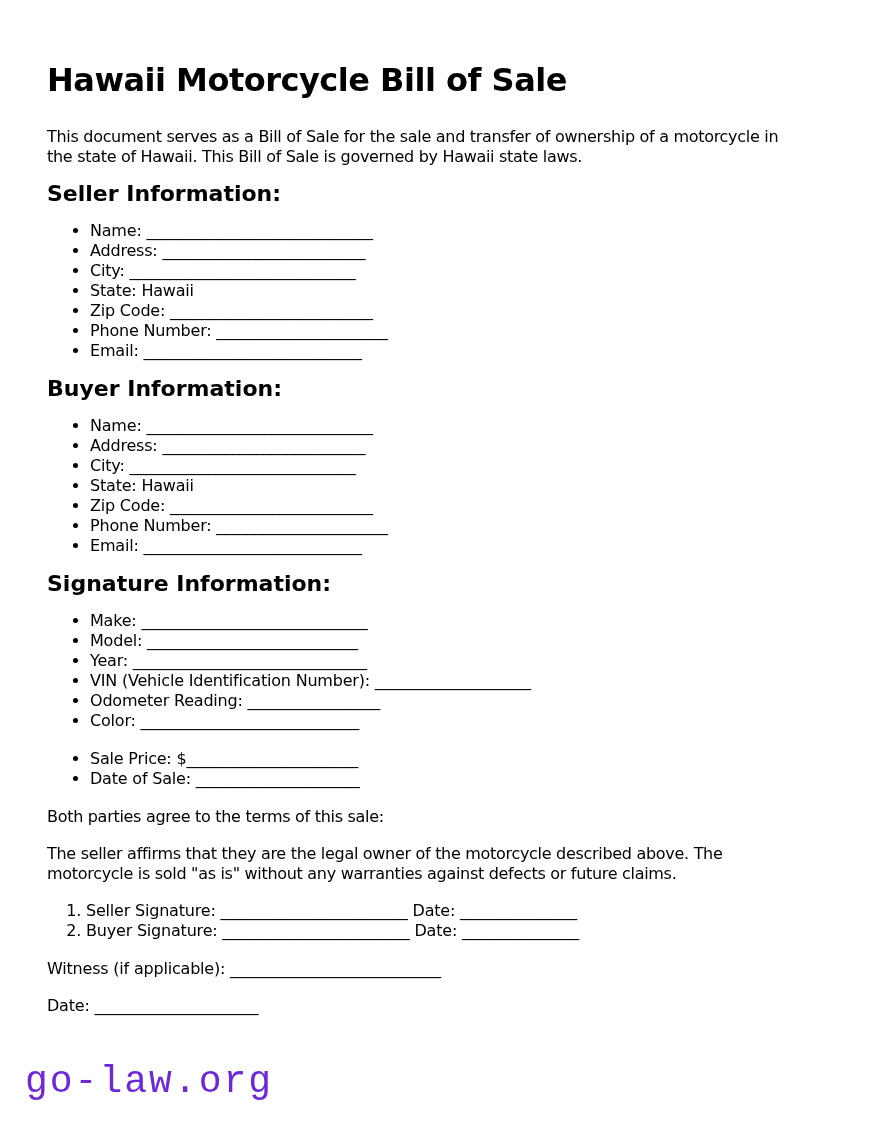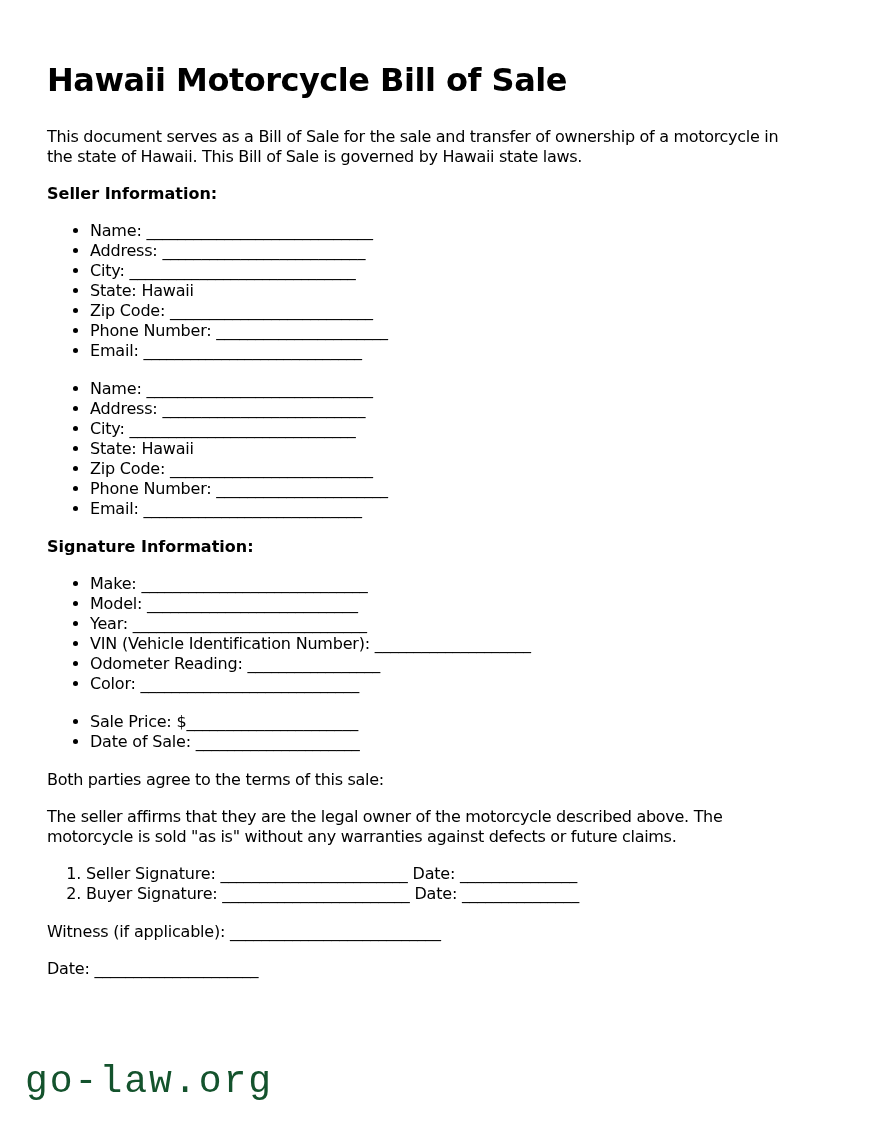--- a/index.html
+++ b/index.html
@@ -27,21 +27,21 @@
     letter-spacing: -0.5px;
     margin: 0 0 27px 0;
   }
   p.body-text {
     margin: 8px 0 17px 0;
     line-height: 20px;
     letter-spacing: -0.3px;
     max-width: 755px;
   }
   h2.section-heading {
-    font-size: 16px;
+    font-size: 22px;
     font-weight: bold;
     line-height: 20px;
     margin: 0 0 17px 0;
   }
   ul.field-list {
     margin: 0 0 18px 0;
     padding-left: 43px;
     list-style: disc;
   }
   ul.field-list li,
@@ -61,21 +61,21 @@
     letter-spacing: -0.2px;
     white-space: nowrap;
   }
   .watermark {
     position: absolute;
     left: 25px;
     top: 1060px;
     font-family: "Liberation Mono", "DejaVu Sans Mono", monospace;
     font-size: 38px;
     letter-spacing: 2px;
-    color: #14532d;
+    color: #6d28d9;
     white-space: nowrap;
   }
 </style>
 </head>
 <body>
 
 <div class="page">
 
   <h1 class="doc-title">Hawaii Motorcycle Bill of Sale</h1>
 
@@ -85,20 +85,21 @@
   <ul class="field-list">
     <li>Name: _____________________________</li>
     <li>Address: __________________________</li>
     <li>City: _____________________________</li>
     <li>State: Hawaii</li>
     <li>Zip Code: __________________________</li>
     <li>Phone Number: ______________________</li>
     <li>Email: ____________________________</li>
   </ul>
 
+  <h2 class="section-heading">Buyer Information:</h2>
   <ul class="field-list">
     <li>Name: _____________________________</li>
     <li>Address: __________________________</li>
     <li>City: _____________________________</li>
     <li>State: Hawaii</li>
     <li>Zip Code: __________________________</li>
     <li>Phone Number: ______________________</li>
     <li>Email: ____________________________</li>
   </ul>
 

